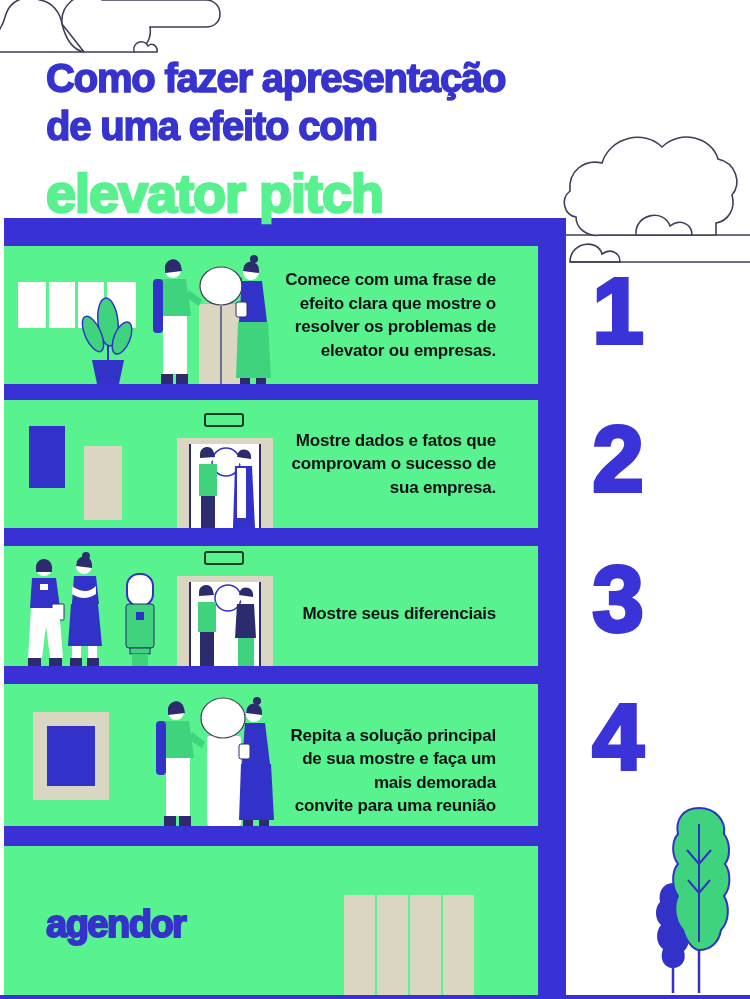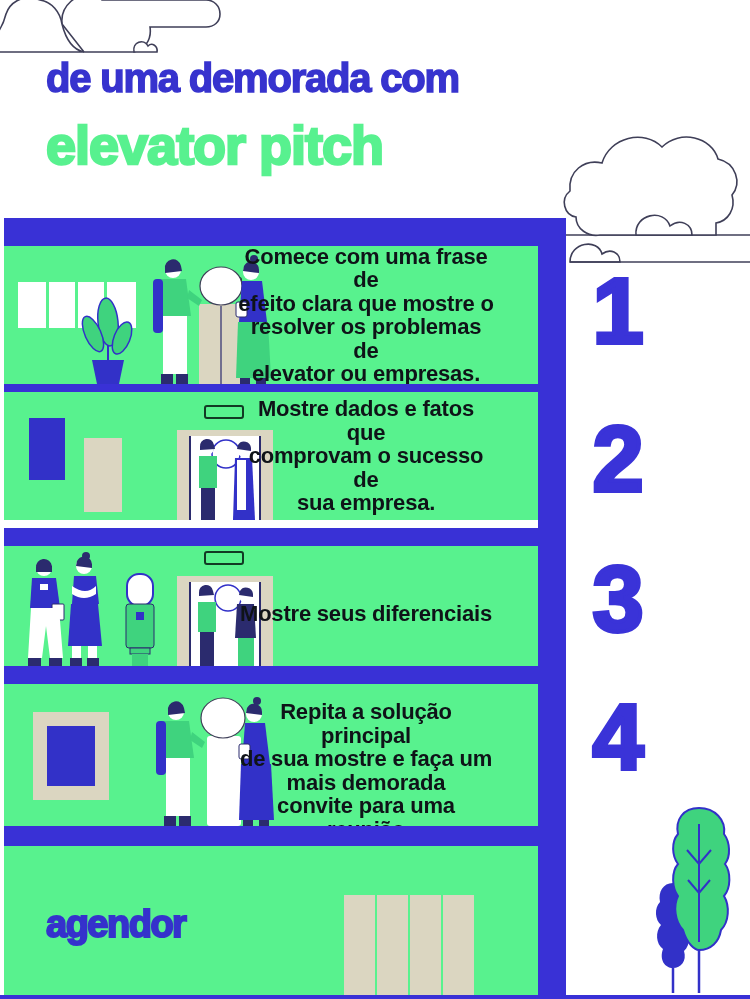--- a/index.html
+++ b/index.html
@@ -14,30 +14,30 @@
   .t-highlight{font-size:54px;line-height:60px;font-weight:700;letter-spacing:-1px;
           color:#58f18f;-webkit-text-stroke:2.5px #58f18f;margin-top:13px;}
 
   
   .building{position:absolute;left:4px;top:218px;width:562px;height:778px;z-index:2;}
   .bar{position:absolute;background:#3931d6;}
   .bar-top{left:0;top:0;width:562px;height:28px;}
   .bar-right{left:534px;top:0;width:28px;height:778px;}
   .divider{left:0;width:534px;}
   .floor{position:absolute;left:0;width:534px;background:#58f28e;}
-  .f1{top:28px;height:138px;} .f2{top:174px;height:128px;}
+  .f1{top:28px;height:138px;} .f2{top:182px;height:128px;}
   .f3{top:328px;height:136px;} .f4{top:466px;height:173px;}
   .f5{top:628px;height:150px;}
   .d1{top:166px;height:16px;} .d2{top:310px;height:18px;}
   .d3{top:448px;height:18px;} .d4{top:608px;height:20px;}
   .floor-art{position:absolute;left:0;top:0;}
 
   .step-text{position:absolute;right:42px;top:0;bottom:0;width:260px;display:flex;
-             flex-direction:column;justify-content:center;text-align:center;
-             font-size:22px;line-height:23.5px;font-weight:700;letter-spacing:-0.2px;color:#0f1318;}
+             flex-direction:column;justify-content:center;text-align:right;
+             font-size:17px;line-height:23.5px;font-weight:700;letter-spacing:-0.2px;color:#0f1318;}
 
   
   .step-num{position:absolute;left:578px;width:80px;text-align:center;z-index:3;
             font-size:92px;line-height:94px;font-weight:700;color:#3a33d8;
             -webkit-text-stroke:4px #3a33d8;}
   .n1{top:264px;} .n2{top:412px;} .n3{top:552px;} .n4{top:690px;}
 
   
   .logo{position:absolute;left:42px;top:48px;font-size:38px;line-height:60px;font-weight:700;
         letter-spacing:-1.5px;color:#3532cc;-webkit-text-stroke:2px #3532cc;}
@@ -67,21 +67,22 @@
     <g fill="#ffffff" stroke="#3f3f58" stroke-width="1.6">
       <line x1="0" y1="125" x2="210" y2="125"></line>
       <path d="M 60 125 C 48 127 36 119 36 107 C 24 105 20 89 30 81 C 28 61 44 49 62 53 C 70 27 104 19 122 37 C 140 19 172 27 178 49 C 196 53 202 73 192 85 C 196 99 188 111 176 113 L 176 125 Z"></path>
       <path d="M 96 125 C 94 104 124 98 130 116 C 140 108 152 114 152 125 Z"></path>
       <path d="M 30 152 C 30 132 58 128 62 144 C 70 138 80 142 80 152 Z"></path>
       <line x1="30" y1="152" x2="210" y2="152"></line>
     </g>
   </svg>
 
   <div class="title">
-    <div class="t-line">de uma demorada com</div>
+    <div class="t-line">Como fazer apresentação</div>
+    <div class="t-line">de uma efeito com</div>
     <div class="t-highlight">elevator pitch</div>
   </div>
 
   <div class="building">
     <div class="bar bar-top"></div>
     <div class="bar bar-right"></div>
 
     <div class="floor f1">
       <svg class="floor-art" width="300" height="138" viewBox="0 0 300 138">
         <g>

